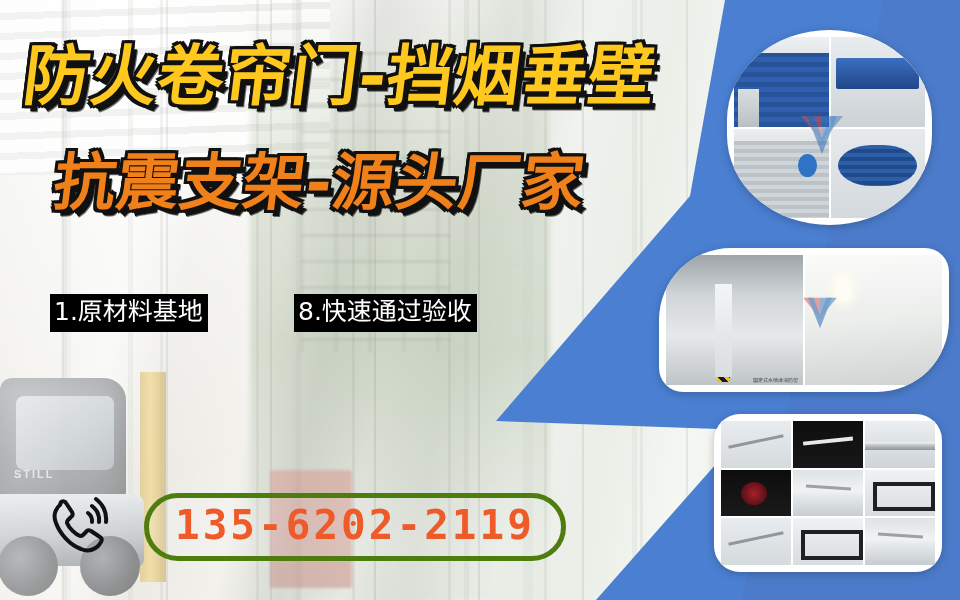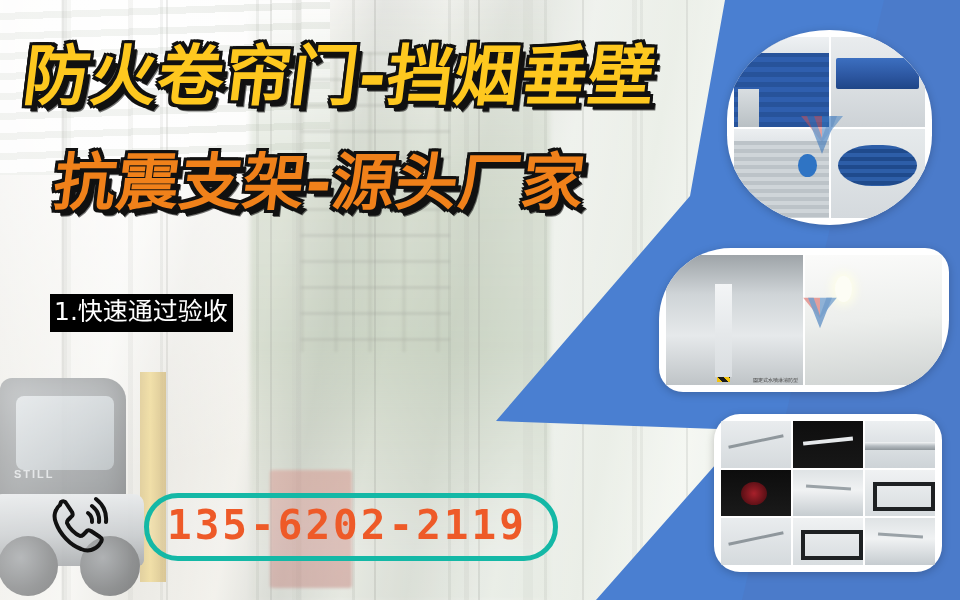--- a/index.html
+++ b/index.html
@@ -172,23 +172,23 @@
     justify-self:start;
   }
 
   
   .phone-row{
     position:absolute;left:46px;top:493px;
     display:flex;align-items:center;gap:28px;
   }
   .phone-icon{width:70px;height:68px;display:block;}
   .phone-pill{
-    border:5px solid #14b8a6;
+    border:5px solid #4d7c0f;
     border-radius:34px;
-    padding:2px 26px 6px 18px;
+    padding:2px 26px 6px 26px;
     background:rgba(255,255,255,.10);
   }
   .phone-number{
     font-family:"DejaVu Sans Mono","Liberation Mono",monospace;
     font-size:41px;
     font-weight:700;
     color:#ee5a28;
     letter-spacing:3px;
     line-height:1.22;
     white-space:nowrap;
@@ -356,21 +356,22 @@
   <div class="bg-wash"></div>
 
   <div class="blue-panel"></div>
   <div class="blue-panel-2"></div>
 
   <div class="headline headline-1">防火卷帘门-挡烟垂壁</div>
 
   <div class="headline headline-2">抗震支架-源头厂家</div>
 
   <div class="features">
-    <span class="feature">1.快速通过验收</span>
+    <span class="feature">1.原材料基地</span>
+    <span class="feature">8.快速通过验收</span>
   </div>
 
   <div class="phone-row">
     <svg class="phone-icon" viewBox="0 0 70 68">
       <path d="M14 12c-5 4-7 11-4 18 4 11 14 22 25 26 7 3 14 1 18-4l2-3c1-2 1-4-1-5l-9-6c-2-1-4-1-5 1l-3 3c-1 1-2 1-3 1-5-2-11-8-13-13 0-1 0-2 1-3l3-3c2-1 2-3 1-5l-6-9c-1-2-3-2-5-1z" fill="none" stroke="#111" stroke-width="4" stroke-linejoin="round"></path>
       <path d="M42 20a10 10 0 0 1 4 9" fill="none" stroke="#111" stroke-width="4" stroke-linecap="round"></path>
       <path d="M46 13a18 18 0 0 1 7 16" fill="none" stroke="#111" stroke-width="4" stroke-linecap="round"></path>
       <path d="M50 6a26 26 0 0 1 10 23" fill="none" stroke="#111" stroke-width="4" stroke-linecap="round"></path>
     </svg>
 

